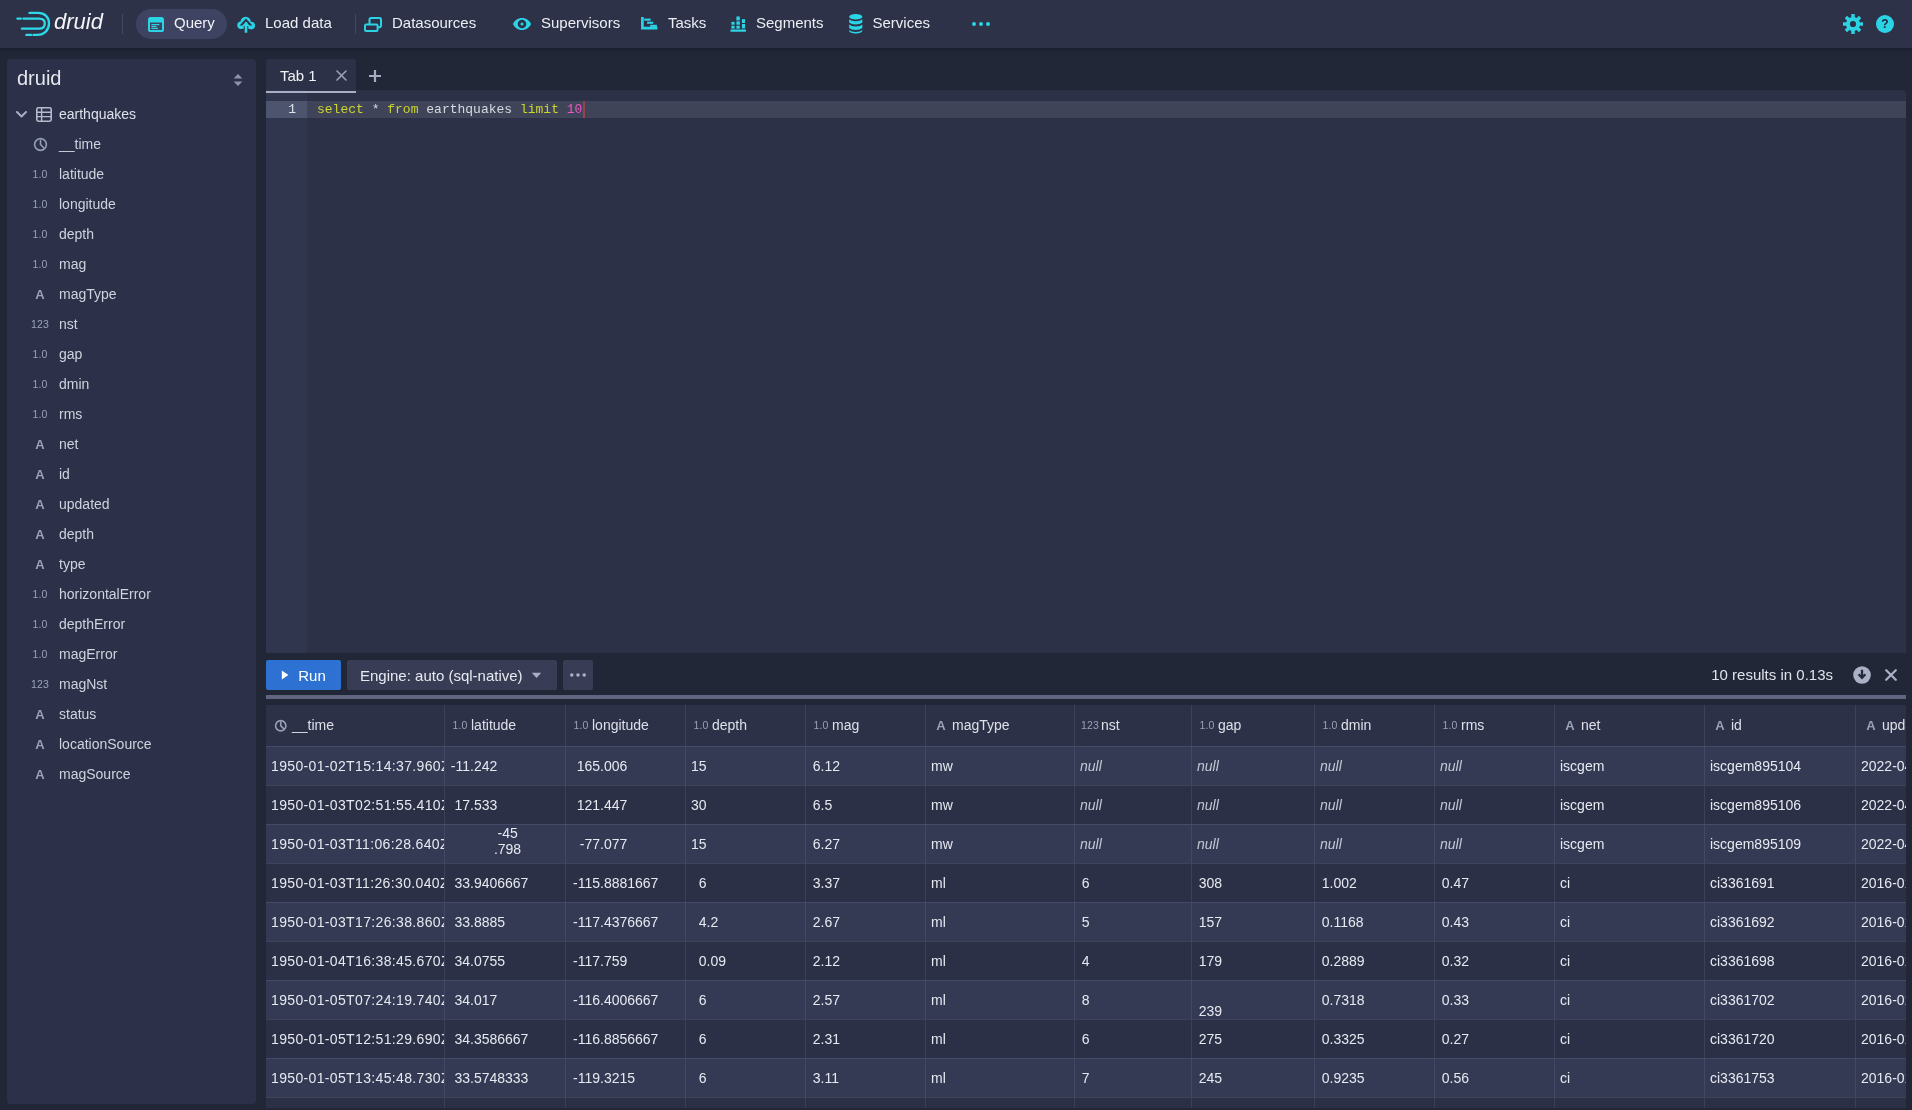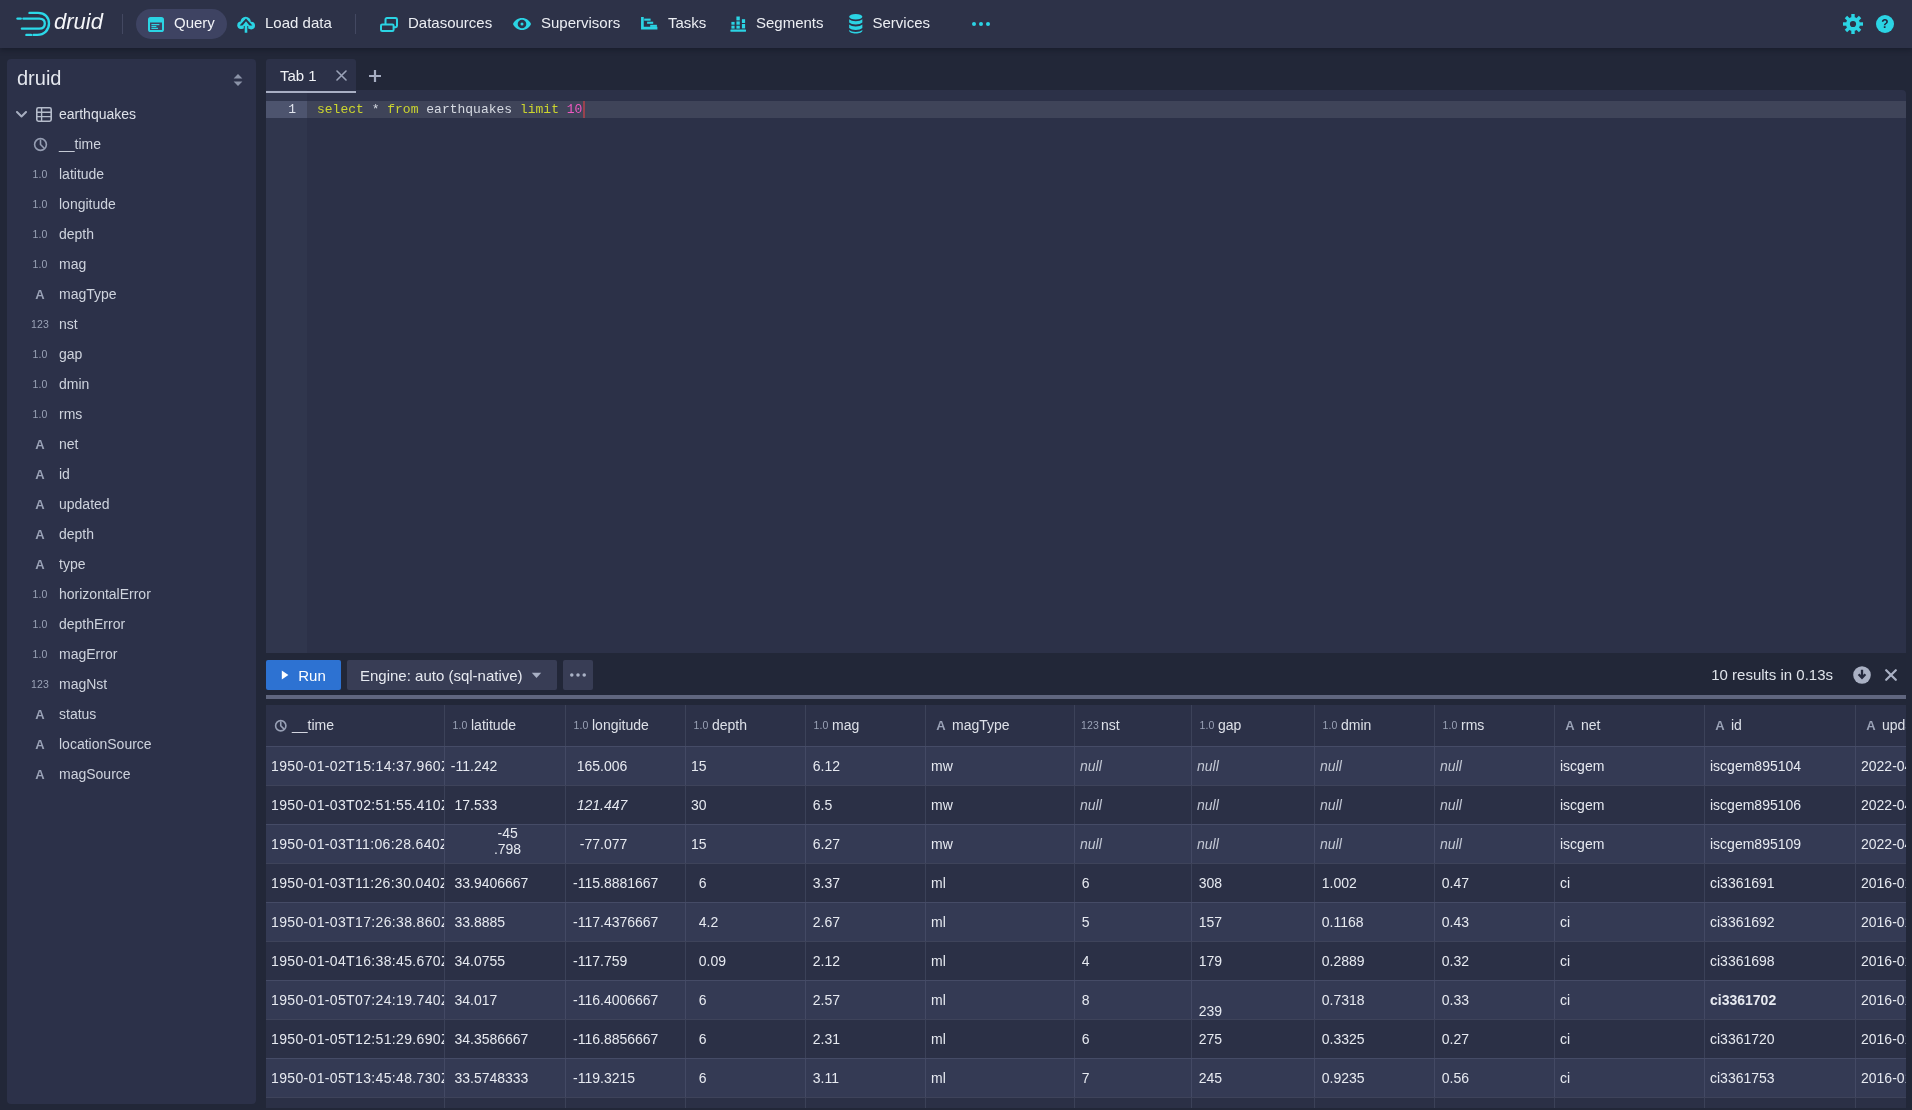--- a/index.html
+++ b/index.html
@@ -103,21 +103,21 @@
             <circle cx="14.2" cy="10.6" r="3.8"></circle>
             <rect x="3" y="8.8" width="11.5" height="4.7"></rect>
           </g>
           <path d="M9 3.6 L2.6 10.6 H6.8 V19 H11.2 V10.6 H15.4 Z" fill="#2d3248"></path>
           <path d="M9 6.2 L5.2 10.9 H7.7 V17.7 H10.3 V10.9 H12.8 Z" fill="#2bd4e4"></path>
         </svg>
       </span>
       <span>Load data</span>
     </div>
     <div class="nsep" style="left:355px"></div>
-    <div class="nitem" style="left:380px">
+    <div class="nitem" style="left:364px">
       <span class="nicon">
         <svg width="18" height="15" viewBox="0 0 18 15">
           <rect x="5.5" y="1" width="11.5" height="9.2" rx="1.4" fill="none" stroke="#2bd4e4" stroke-width="2"></rect>
           <rect x="1" y="7.6" width="12.6" height="6.4" rx="1.2" fill="#2d3248" stroke="#2bd4e4" stroke-width="2"></rect>
         </svg>
       </span>
       <span>Datasources</span>
     </div>
     <div class="nitem" style="left:513px">
       <span class="nicon">
@@ -454,21 +454,21 @@
       <div class="tc" style="width:150px;">iscgem</div>
       <div class="tc" style="width:151px;">iscgem895104</div>
       <div class="tc" style="width:120px;">2022-04-26T23:15:05.719Z</div>
     </div>
     <div class="trow rb">
       <div class="tc" style="width:179px;letter-spacing:0.35px;">1950-01-03T02:51:55.410Z</div>
       <div class="tc" style="width:121px;">
         <span class="ip" style="width:20px">17</span>
         <span>.533</span>
       </div>
-      <div class="tc" style="width:120px;font-style:italic;">
+      <div class="tc" style="width:120px;">
         <span class="ip" style="width:29px">121</span>
         <span>.447</span>
       </div>
       <div class="tc" style="width:120px;">
         <span class="ip" style="width:15.5px">30</span>
       </div>
       <div class="tc" style="width:120px;">
         <span class="ip" style="width:9.5px">6</span>
         <span>.5</span>
       </div>
@@ -659,21 +659,21 @@
       </div>
       <div class="tc" style="width:120px;">
         <span class="ip" style="width:9.5px">0</span>
         <span>.7318</span>
       </div>
       <div class="tc" style="width:120px;">
         <span class="ip" style="width:9.5px">0</span>
         <span>.33</span>
       </div>
       <div class="tc" style="width:150px;">ci</div>
-      <div class="tc" style="width:151px;font-weight:bold;">ci3361702</div>
+      <div class="tc" style="width:151px;">ci3361702</div>
       <div class="tc" style="width:120px;">2016-01-28T20:48:22.230Z</div>
     </div>
     <div class="trow rb">
       <div class="tc" style="width:179px;letter-spacing:0.35px;">1950-01-05T12:51:29.690Z</div>
       <div class="tc" style="width:121px;">
         <span class="ip" style="width:20px">34</span>
         <span>.3586667</span>
       </div>
       <div class="tc" style="width:120px;">
         <span class="ip" style="width:29px">-116</span>

